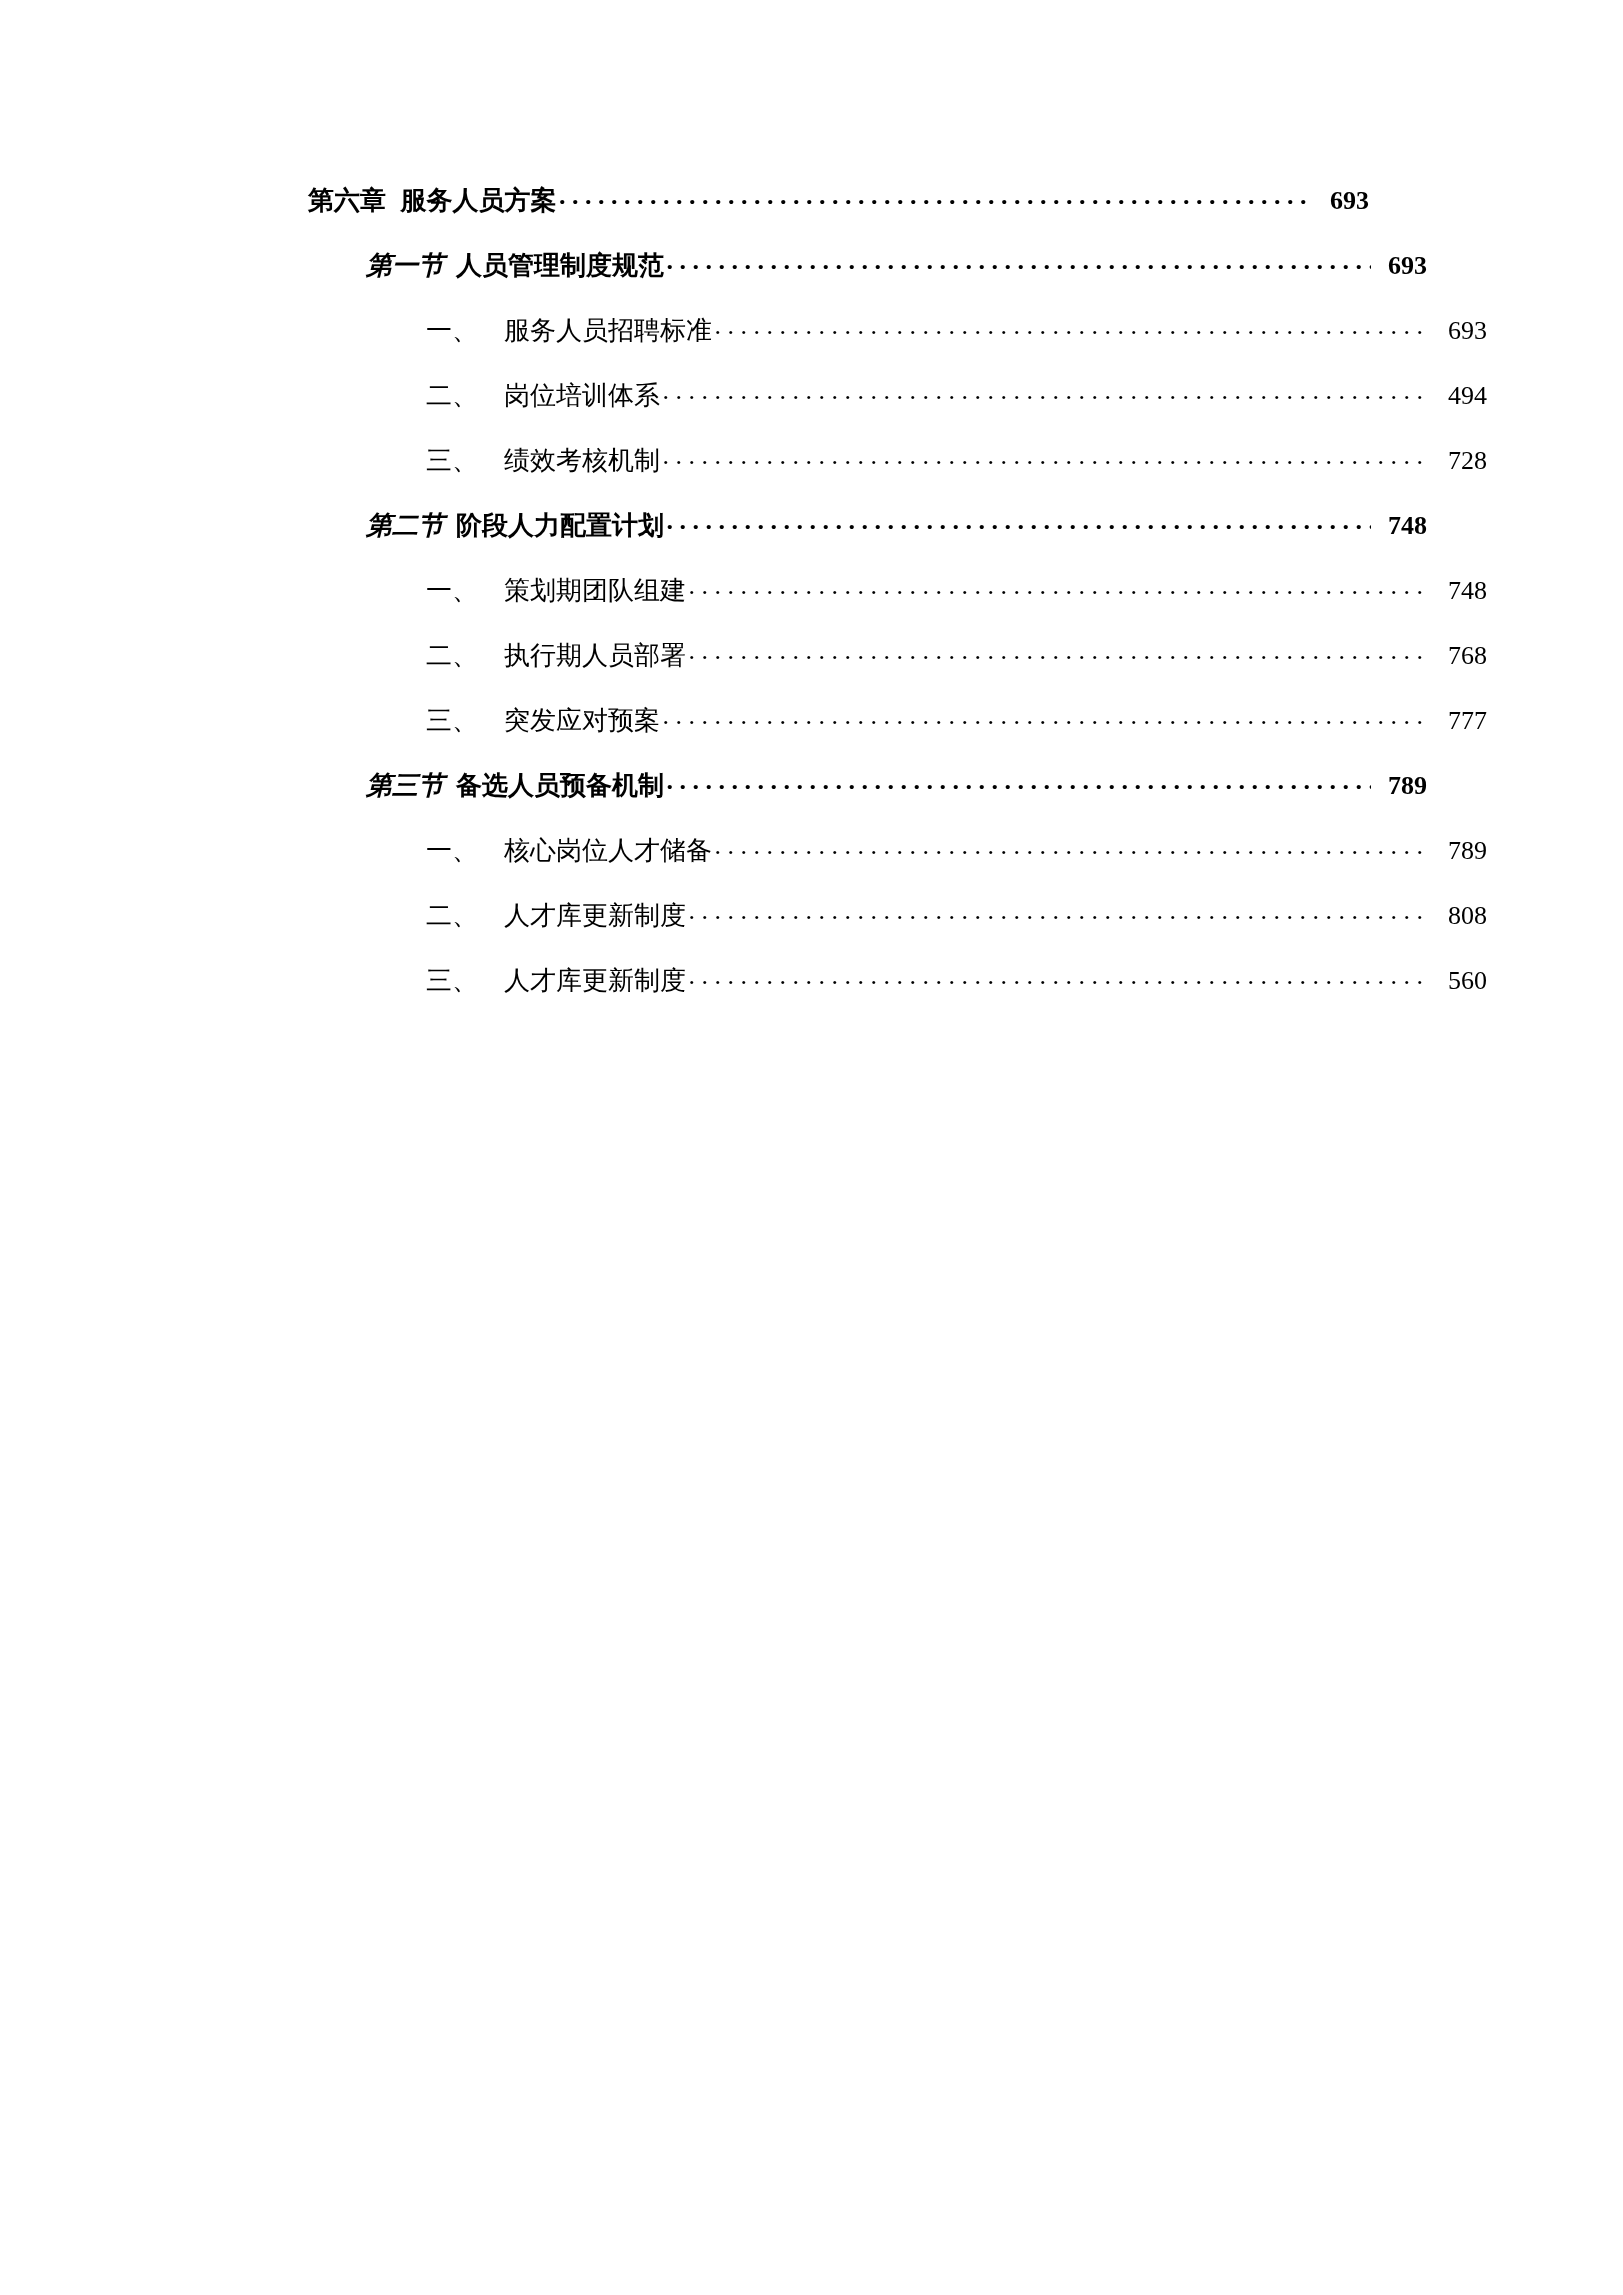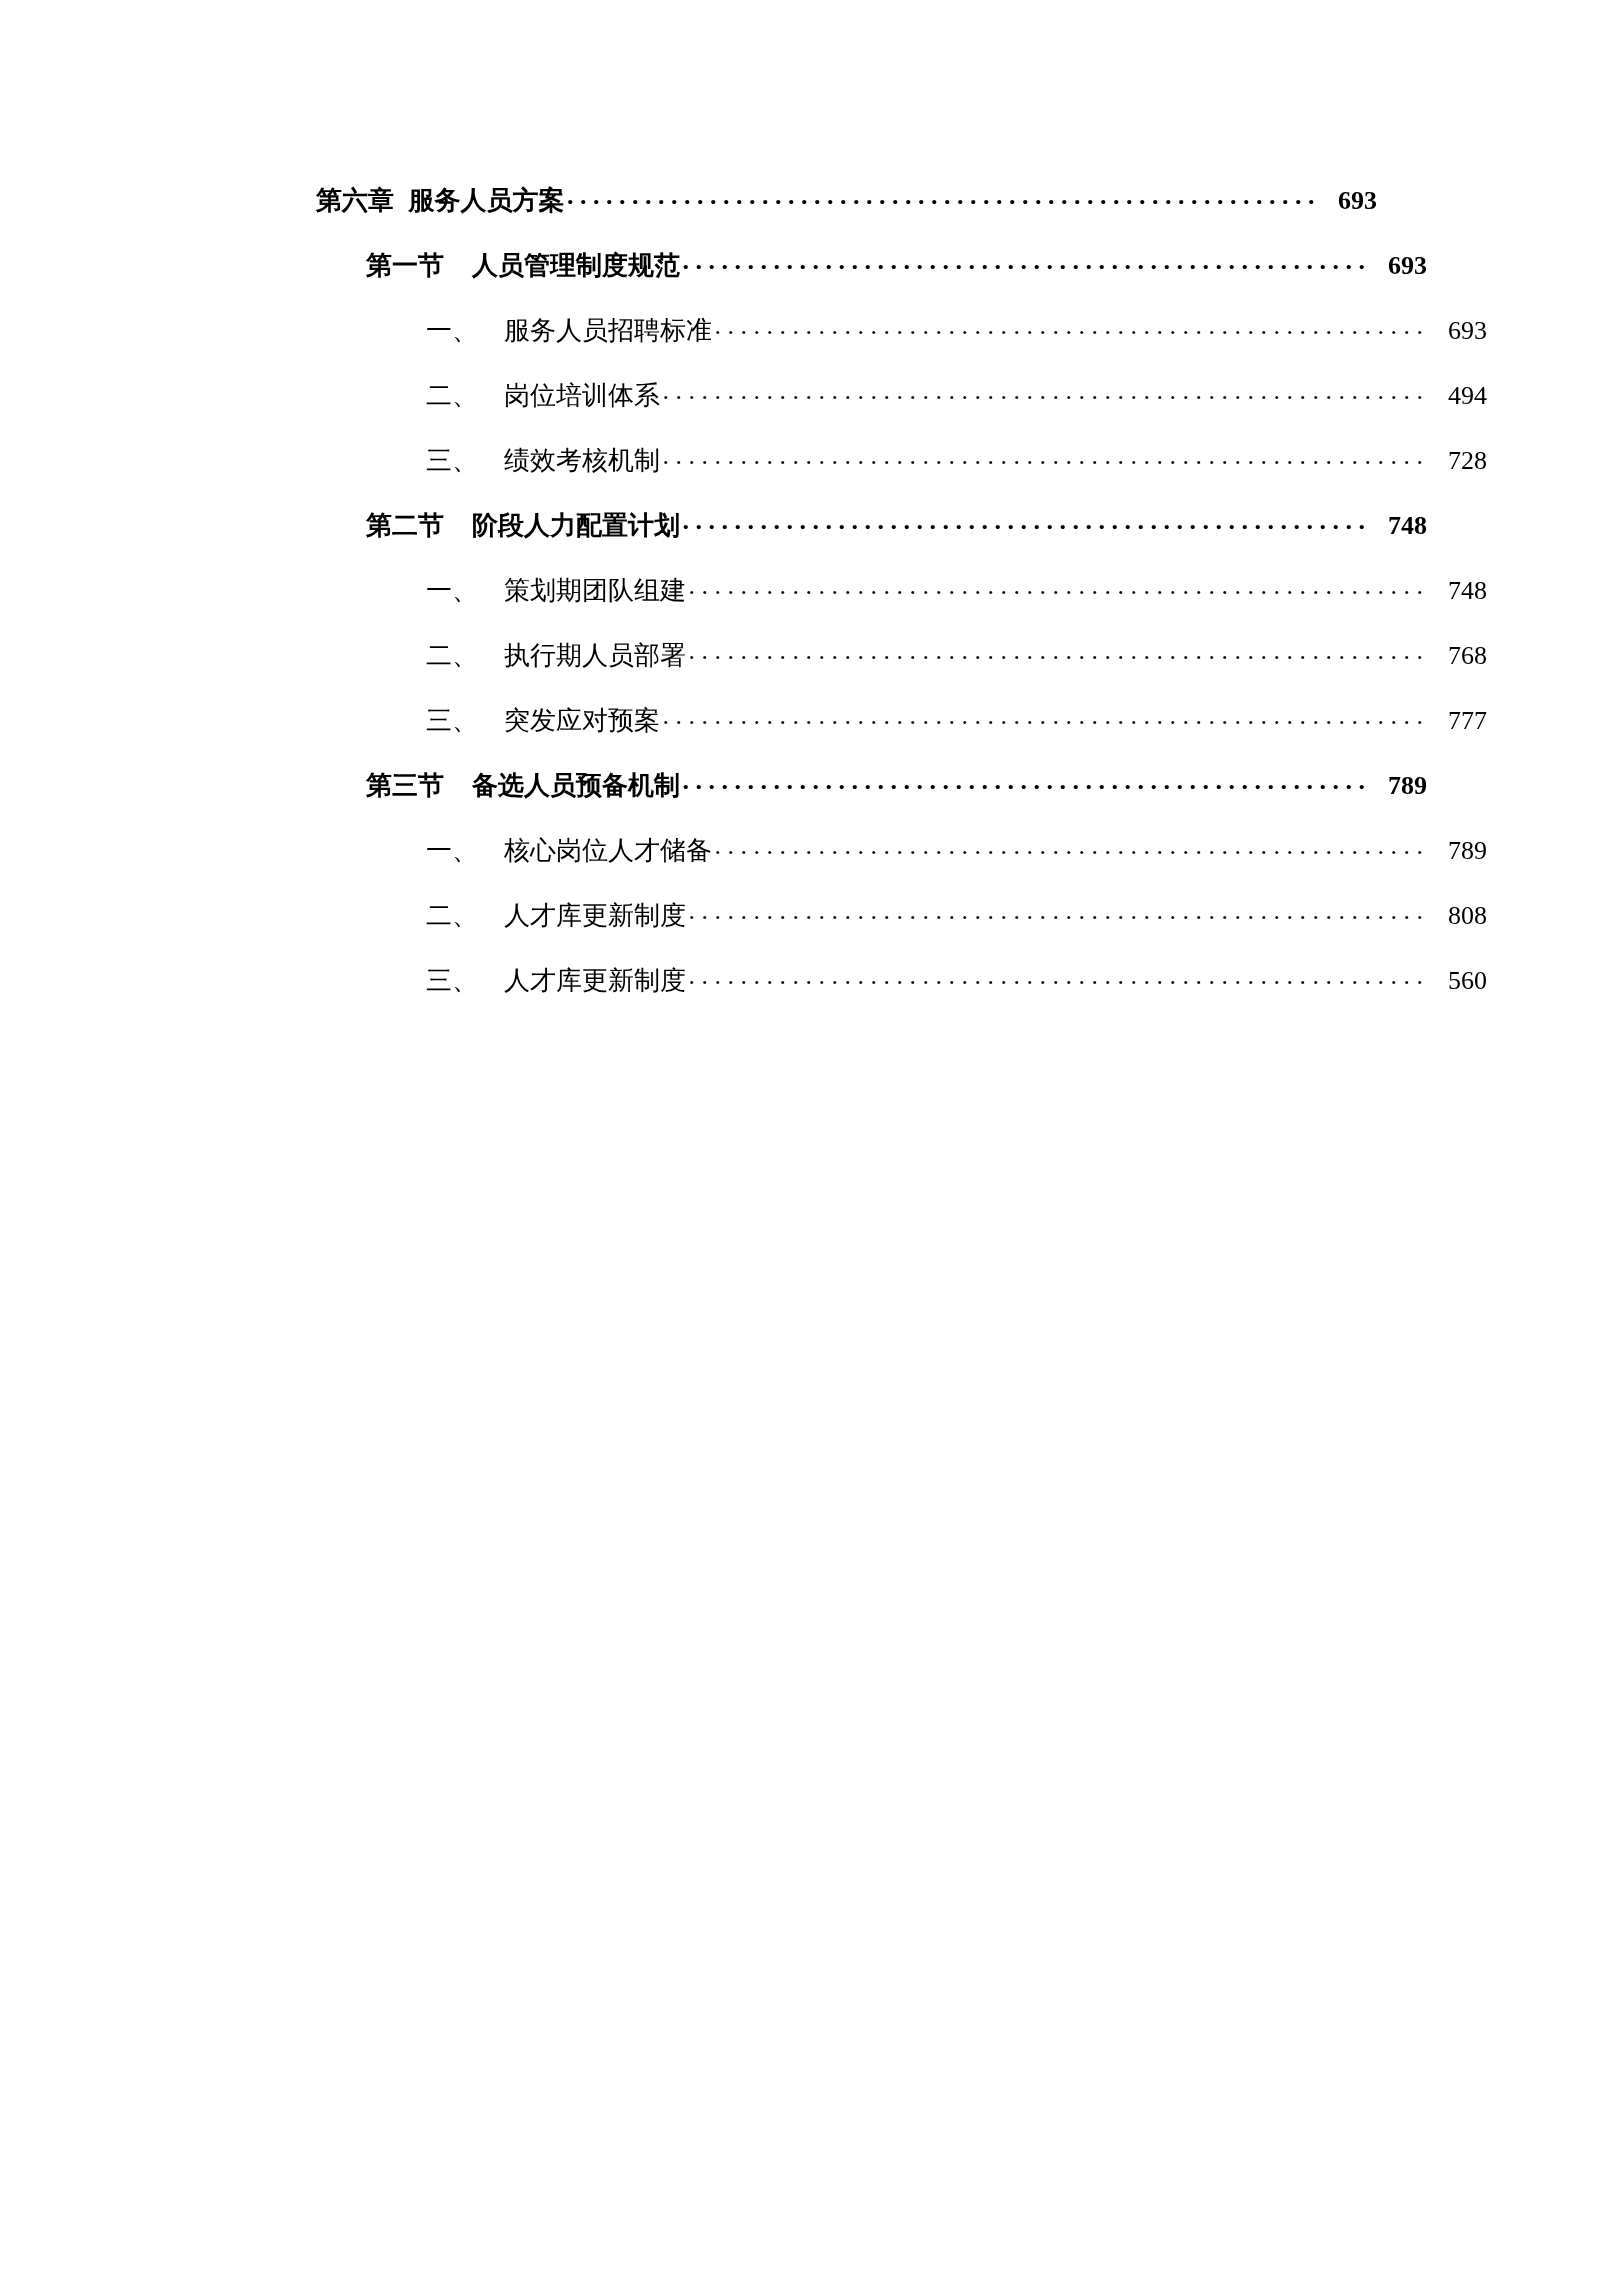--- a/index.html
+++ b/index.html
@@ -27,38 +27,37 @@
     align-items: baseline;
     width: 100%;
     font-size: 26px;
     line-height: 1;
     margin-bottom: 34px;
     white-space: nowrap;
   }
   .toc-entry.level-1 {
     padding-left: 0px;
     font-weight: bold;
-    margin-left: 8px;
   }
   .toc-entry.level-2 {
     padding-left: 58px;
     font-weight: bold;
   }
   .toc-entry.level-3 {
     padding-left: 118px;
     font-weight: normal;
   }
   .e-num {
     flex: 0 0 auto;
   }
   .e-title {
     flex: 0 0 auto;
   }
   .level-1 .e-num { margin-right: 14.4px; }
-  .level-2 .e-num { margin-right: 28px; }
+  .level-2 .e-num { margin-right: 12px; font-style: italic; }
   .level-3 .e-num { margin-right: 26px; }
 
   .dots {
     flex: 1 1 auto;
     overflow: hidden;
     margin: 0 5.2px 0 2.6px;
     position: relative;
     height: 26px;
   }
   .dots::after {

